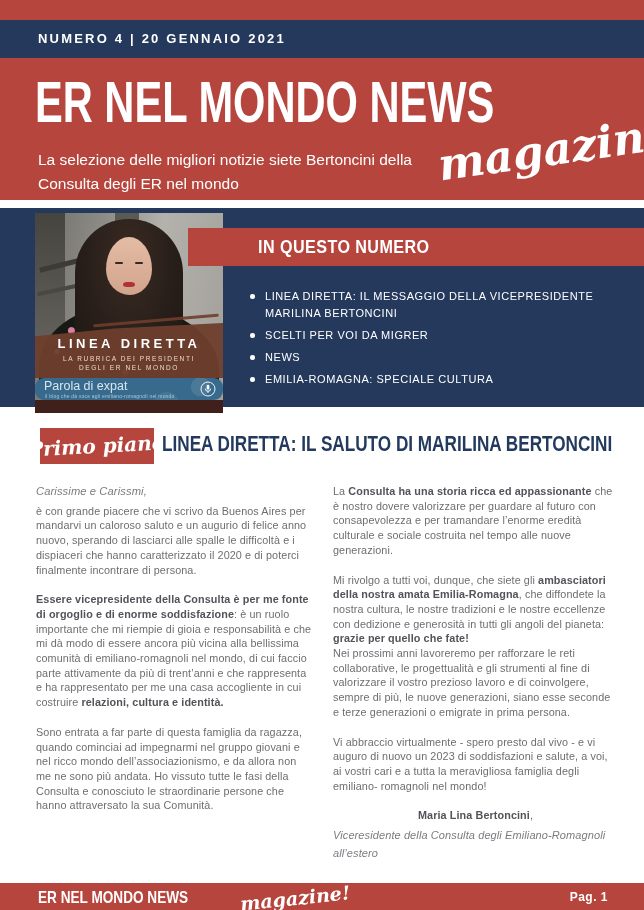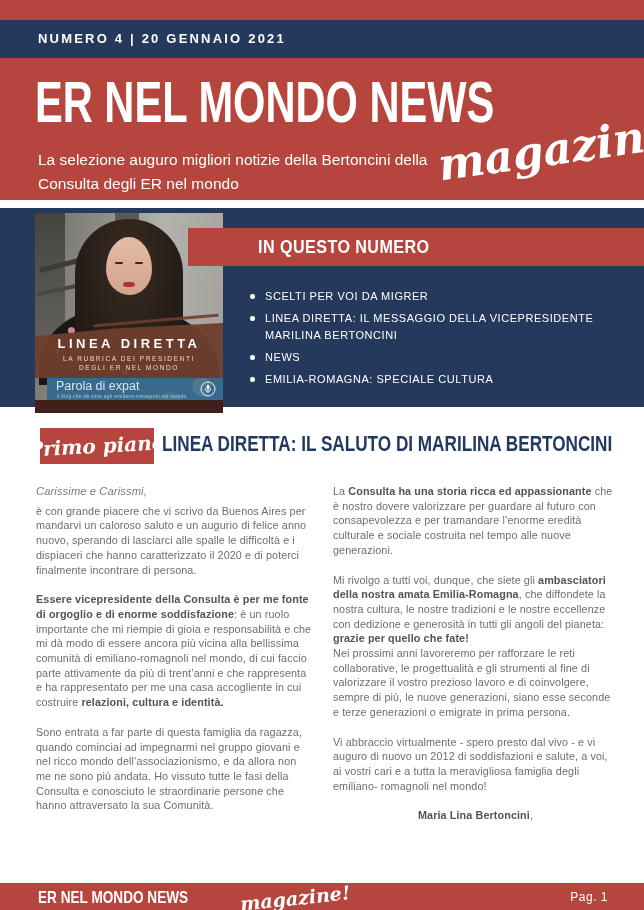--- a/index.html
+++ b/index.html
@@ -49,23 +49,23 @@
                  background:linear-gradient(180deg,#e4bca5,#d3a48c); }
   .ph-eye      { position:absolute; width:8px; height:2px; background:#38281f; border-radius:2px; top:49px; }
   .ph-lips     { position:absolute; left:88px; top:69px; width:12px; height:5px; background:#b03138; border-radius:45%/65%; }
   .brush-line  { position:absolute; left:58px; top:106px; width:126px; height:3px; background:rgba(110,62,44,.9);
                  transform:rotate(-5deg); border-radius:2px; }
   .photo-caption { position:absolute; left:0; right:0; top:110px; height:55px; background:rgba(110,62,44,.95);
                  clip-path:polygon(0 24%, 42% 10%, 100% 0, 100% 100%, 0 100%);
                  text-align:center; color:#fff; padding-top:13px; }
   .cap-title   { font-size:13px; font-weight:700; letter-spacing:3.5px; }
   .cap-sub     { font-size:6.5px; letter-spacing:1.6px; color:#ecd9cc; margin-top:4px; line-height:8.5px; }
-  .brand-strip { position:absolute; left:12px; right:0; top:165px; height:22px; background:#376a8c;
+  .brand-strip { position:absolute; left:0; right:0; top:165px; height:22px; background:#376a8c;
                  background-image:radial-gradient(circle at 88% 40%, rgba(255,255,255,.10) 0 9px, transparent 10px),
-                                  radial-gradient(circle at 70% 120%, rgba(255,255,255,.07) 0 12px, transparent 13px); }
+                                  radial-gradient(circle at 70% 120%, rgba(255,255,255,.07) 0 12px, transparent 13px);border-radius:9px; }
   .brand-line  { position:absolute; left:9px; top:1px; font-size:12.5px; color:#d8e7ef; }
   .brand-tag   { position:absolute; left:10px; top:15px; font-size:5px; color:#a9c8d8; letter-spacing:.2px; white-space:nowrap; }
   .mic-wrap    { position:absolute; right:7px; top:3px; width:16px; height:16px; }
   .card-bottom { position:absolute; left:0; right:0; top:187px; height:13px; background:#40201a; }
 
   
   .toc-box     { position:absolute; left:188px; top:20px; width:456px; height:38px; background:#b5453d;
                  color:#fff; line-height:38px; padding-left:70px; }
   .toc-title   { font-size:19px; font-weight:700; letter-spacing:.5px; }
   .toc-list    { position:absolute; left:248px; top:80px; list-style:none; color:#fff; }
@@ -88,37 +88,37 @@
   .col .seg-b  { font-weight:700; color:#53545a; }
   .col .seg-i  { }
   .salutation  { font-style:italic; color:#7b7c80; font-size:11.2px; margin-bottom:5px !important; }
   .sig-name    { margin-bottom:4px !important;text-align:center; }
   .sig-role    { font-style:italic; color:#7b7c80; line-height:17.5px; font-size:11px; }
 
   
   .footer      { position:absolute; left:0; top:883px; width:644px; height:27px; background:#b5453d; color:#fff; }
   .f-brand     { position:absolute; left:38px; top:4px; font-size:17px; font-weight:700; white-space:nowrap; }
   .f-script    { display:inline-block; font-size:19px; transform:rotate(-6deg); margin-left:14px; vertical-align:-2px; }
-  .f-page      { position:absolute; right:36px; top:7px; font-size:12px; font-weight:400; letter-spacing:.5px; }
+  .f-page      { position:absolute; right:36px; top:7px; font-size:12px; font-weight:700; letter-spacing:.5px; }
 </style>
 </head>
 <body>
 
 <div class="page">
 
   <div class="top-strip"></div>
 
   <div class="issue-bar">
     <span>NUMERO 4 | 20 GENNAIO 2021</span>
   </div>
 
   <div class="masthead">
     <h1 class="mast-title"><span class="condense cx73">ER NEL MONDO NEWS</span></h1>
     <div class="mast-script script">magazine!</div>
-    <p class="mast-sub"><span>La selezione auguro migliori notizie della </span><span class="seg-b">Bertoncini</span><span> della</span><br><span>Consulta degli ER nel mondo</span></p>
+    <p class="mast-sub"><span>La selezione delle migliori notizie siete </span><span class="seg-b">Bertoncini</span><span> della</span><br><span>Consulta degli ER nel mondo</span></p>
   </div>
 
   <div class="feature-band">
 
     <div class="photo-card">
       <div class="photo">
         <div class="ph-left-dark"></div>
         <div class="ph-rail"></div>
         <div class="ph-rail2"></div>
         <div class="ph-pillar"></div>
@@ -147,44 +147,45 @@
           </svg>
         </span>
       </div>
       <div class="card-bottom"></div>
     </div>
 
     <div class="toc-box">
       <span class="toc-title condense cx85">IN QUESTO NUMERO</span>
     </div>
     <ul class="toc-list">
+      <li><span>LINEA DIRETTA:  IL MESSAGGIO DELLA VICEPRESIDENTE</span><br><span class="seg-b">MARILINA BERTONCINI</span></li>
       <li><span>SCELTI PER VOI DA MIGRER</span></li>
-      <li><span>LINEA DIRETTA:  IL MESSAGGIO DELLA VICEPRESIDENTE</span><br><span class="seg-b">MARILINA BERTONCINI</span></li>
       <li><span>NEWS</span></li>
       <li><span>EMILIA-ROMAGNA: SPECIALE CULTURA</span></li>
     </ul>
   </div>
 
   <div class="kicker-box">
     <span class="kicker-text script">Primo piano</span>
   </div>
   <h2 class="headline"><span class="condense cx78">LINEA DIRETTA: IL SALUTO DI MARILINA BERTONCINI</span></h2>
 
   <div class="columns">
     <div class="col col-left">
       <p class="salutation"><span class="seg-i">Carissime e Carissmi,</span></p>
       <p><span>è con grande piacere che vi scrivo da Buenos Aires per mandarvi un caloroso saluto e un augurio di felice anno nuovo, sperando di lasciarci alle spalle le difficoltà e i dispiaceri che hanno caratterizzato il 2020 e di poterci finalmente incontrare di persona.</span></p>
       <p><span class="seg-b">Essere vicepresidente della Consulta è per me fonte di orgoglio e di enorme soddisfazione</span><span>: è un ruolo importante che mi riempie di gioia e responsabilità e che mi dà modo di essere ancora più vicina alla bellissima comunità di emiliano-romagnoli nel mondo, di cui faccio parte attivamente da più di trent’anni e che rappresenta e ha rappresentato per me una casa accogliente in cui costruire </span><span class="seg-b">relazioni, cultura e identità.</span></p>
       <p><span>Sono entrata a far parte di questa famiglia da ragazza, quando cominciai ad impegnarmi nel gruppo giovani e nel ricco mondo dell’associazionismo, e da allora non me ne sono più andata. Ho vissuto tutte le fasi della Consulta e conosciuto le straordinarie persone che hanno attraversato la sua Comunità.</span></p>
     </div>
     <div class="col col-right">
       <p><span>La </span><span class="seg-b">Consulta ha una storia ricca ed appassionante</span><span> che è nostro dovere valorizzare per guardare al futuro con consapevolezza e per tramandare l’enorme eredità culturale e sociale costruita nel tempo alle nuove generazioni.</span></p>
       <p><span>Mi rivolgo a tutti voi, dunque, che siete gli </span><span class="seg-b">ambasciatori della nostra amata Emilia-Romagna</span><span>, che diffondete la nostra cultura, le nostre tradizioni e le nostre eccellenze con dedizione e generosità in tutti gli angoli del pianeta: </span><span class="seg-b">grazie per quello che fate!</span><br><span>Nei prossimi anni lavoreremo per rafforzare le reti collaborative, le progettualità e gli strumenti al fine di valorizzare il vostro prezioso lavoro e di coinvolgere, sempre di più, le nuove generazioni, siano esse seconde e terze generazioni o emigrate in prima persona.</span></p>
-      <p><span>Vi abbraccio virtualmente - spero presto dal vivo - e vi auguro di nuovo un 2012 di soddisfazioni e salute, a voi, ai vostri cari e a tutta la meravigliosa famiglia degli emiliano- romagnoli nel mondo!</span></p>
+      <p><span>Vi abbraccio virtualmente - spero presto dal vivo - e vi auguro di nuovo un 2023 di soddisfazioni e salute, a voi, ai vostri cari e a tutta la meravigliosa famiglia degli emiliano- romagnoli nel mondo!</span></p>
       <p class="sig-name"><span class="seg-b">Maria Lina Bertoncini</span><span>,</span></p>
+      <p class="sig-role"><span class="seg-i">Viceresidente della Consulta degli Emiliano-Romagnoli all’estero</span></p>
     </div>
   </div>
 
   <div class="footer">
     <div class="f-brand"><span class="condense cx80">ER NEL MONDO NEWS</span><span class="f-script script">magazine!</span></div>
     <div class="f-page">Pag. 1</div>
   </div>
 
 </div>
 

